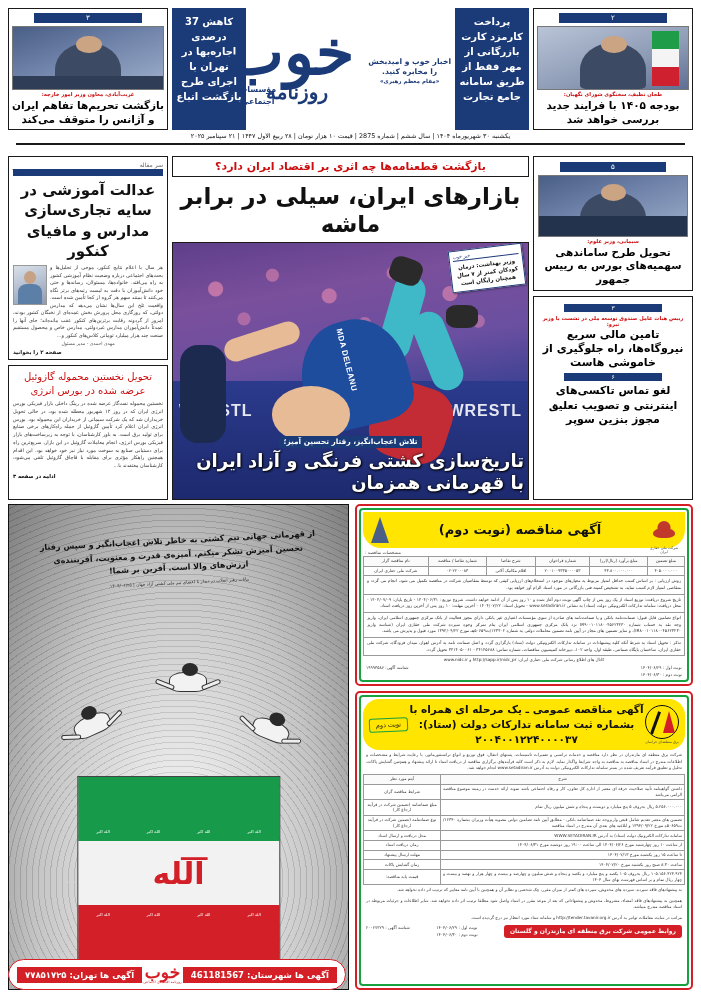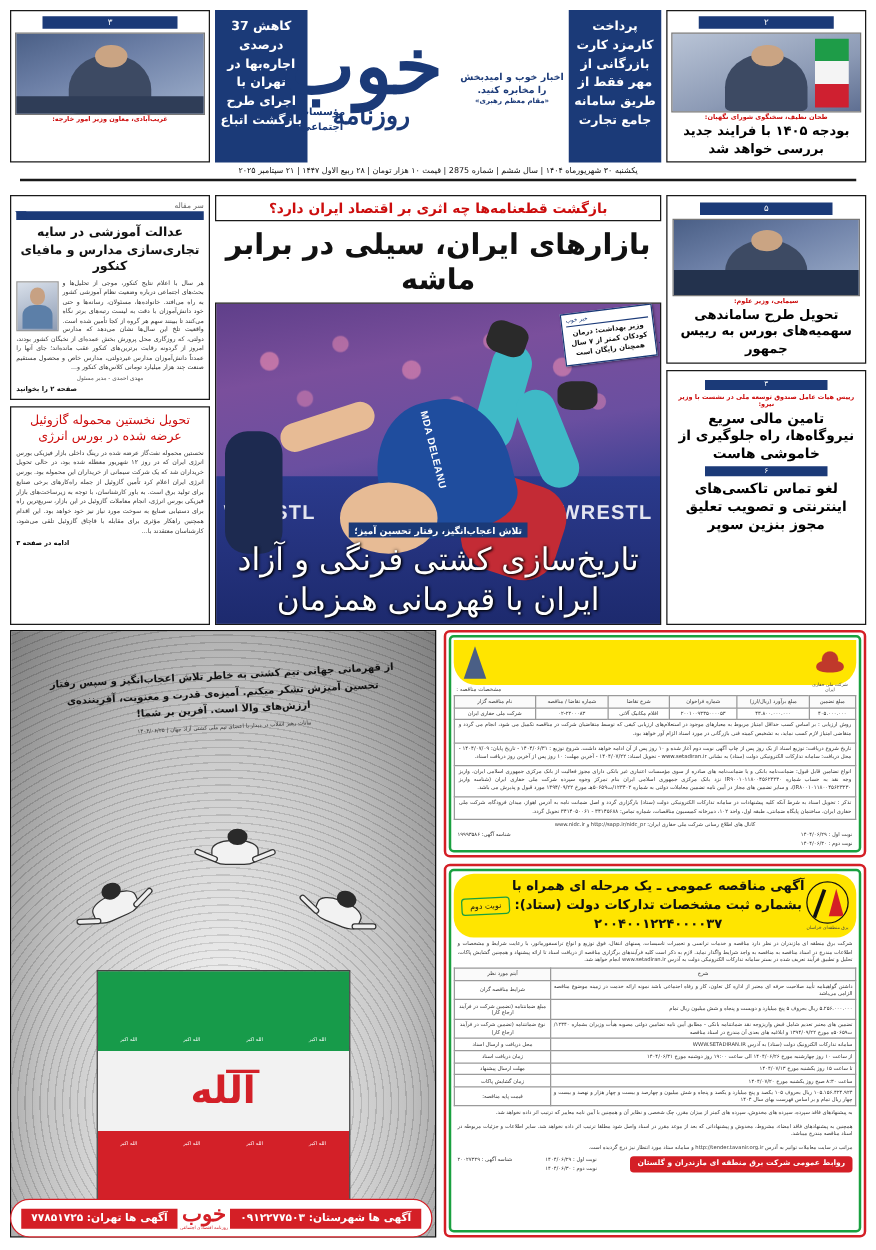--- a/index.html
+++ b/index.html
@@ -45,21 +45,21 @@
 
   
   .body-zone { display:flex; gap:4px; padding: 4px 8px 0 8px; height: 348px; }
   .col-left, .col-right { width:160px; display:flex; flex-direction:column; gap:5px; }
   .col-center { flex:1; display:flex; flex-direction:column; }
 
   .panel { border:1.4px solid #1a1a1a; padding:4px; background:#fff; }
   .sarmaghale-tag { font-size:6px; color:#666; text-align:right; padding-left:4px;}
   .tagbar { height:7px; background:#1b3a78; margin:1px 0 4px 0; position:relative; }
   .tagbar:after{ content:""; position:absolute; left:-1px; top:0; border-top:7px solid #1b3a78; border-left:9px solid transparent; }
-  .ed-title { font-size:10px; font-weight:bold; text-align:center; line-height:1.35; color:#111; margin-bottom:3px; }
+  .ed-title { font-size:15px; font-weight:bold; text-align:center; line-height:1.35; color:#111; margin-bottom:3px; }
   .ed-body { font-size:5px; line-height:1.5; text-align:justify; color:#333; position:relative; }
   .ed-avatar { float:left; width:34px; height:40px; margin:1px 3px 2px 0;
                background:linear-gradient(160deg,#d9e0ea,#8e9cb4); border:1px solid #999; position:relative;}
   .ed-avatar:before{ content:""; position:absolute; left:30%; top:12%; width:40%; height:36%; background:#c7a183; border-radius:50%; }
   .ed-avatar:after{ content:""; position:absolute; left:14%; top:48%; width:72%; height:52%; background:#5c7fa8; border-radius:40% 40% 0 0; }
   .ed-byline { font-size:4.6px; color:#555; text-align:center; margin:2px 0; }
   .ed-more { font-size:5.4px; font-weight:bold; text-align:left; margin-top:3px; color:#111; }
 
   .red-title { color:#cc0d0d; font-size:10px; font-weight:normal; text-align:center; line-height:1.35; margin-bottom:3px; }
   .sm-body { font-size:5px; line-height:1.55; text-align:justify; color:#333; }
@@ -106,21 +106,21 @@
   .sticker { position:absolute; right:4px; top:4px; width:74px; background:#fff; border:1px solid #1b3a78;
              transform:rotate(-7deg); padding:3px 3px 4px 3px; box-shadow:1px 1px 2px rgba(0,0,0,.4); }
   .sticker .s-tag { font-size:4.6px; color:#1b3a78; text-align:left; border-bottom:.5px solid #1b3a78; padding-bottom:1px;}
   .sticker .s-txt { font-size:5.6px; font-weight:bold; line-height:1.45; color:#111; text-align:center; margin-top:2px;}
   .arrow-l { position:absolute; right:-8px; top:24px; width:0; height:0;
              border-top:7px solid transparent; border-bottom:7px solid transparent; border-right:9px solid #1b3a78; }
 
   .overlay-wrap { position:absolute; left:0; right:0; bottom:0; padding:0 4px 4px 4px; }
   .ov-kicker { display:block; background:#1b3a78; color:#fff; font-size:7.4px; font-weight:bold;
                text-align:center; padding:1.5px 4px; margin:0 auto 2px auto; width:fit-content; }
-  .ov-head { font-size:25px; font-weight:normal; color:#fff; text-align:center; line-height:1.26;
+  .ov-head { font-size:18px; font-weight:bold; color:#fff; text-align:right; line-height:1.26;
              text-shadow: 0 0 3px rgba(0,0,0,.9), 1px 1px 2px rgba(0,0,0,.95); }
 
   
   .bottom-zone { display:flex; gap:6px; padding:4px 8px 6px 8px; height: 496px; }
   .ads-col { width:338px; display:flex; flex-direction:column; gap:5px; }
   .poster-col { flex:1; }
 
   .ad { border:2px solid #d41f26; border-radius:5px; padding:3px; background:#fff; position:relative; }
   .ad::before{ content:""; position:absolute; inset:2px; border:2px solid #19a03f; border-radius:4px; pointer-events:none;}
   .ad-inner { position:relative; padding:3px; }
@@ -227,20 +227,21 @@
       <div class="blue-box">کاهش 37 درصدی اجاره‌بها در تهران با اجرای طرح بازگشت اتباع</div>
 
       <div class="side-card">
         <div class="pagebar">۳</div>
         <div class="thumb t1">
           <div class="t-person"></div>
           <div class="t-head"></div>
           <div class="t-desk"></div>
         </div>
         <div class="kicker">غریب‌آبادی، معاون وزیر امور خارجه:</div>
+        <div class="side-head">بازگشت تحریم‌ها تفاهم ایران و آژانس را متوقف می‌کند</div>
       </div>
 
     </div>
     <div class="dateline">یکشنبه ۳۰ شهریورماه ۱۴۰۴ | سال ششم | شماره 2875 | قیمت ۱۰ هزار تومان | ۲۸ ربیع الاول ۱۴۴۷ | ۲۱ سپتامبر ۲۰۲۵</div>
     <div class="mast-rule"></div>
   </div>
 
   <div class="body-zone">
 
     <div class="col-right">
@@ -329,20 +330,21 @@
 
     <div class="ads-col">
 
       <div class="ad">
         <div class="ad-inner">
           <div class="ad-hdr">
             <div class="ad-logo">
               <div class="logo-npc"></div>
               <div class="logo-cap">شرکت ملی حفاری ایران</div>
             </div>
+            <div class="ad-title">آگهی مناقصه (نوبت دوم)</div>
             <div class="tower"></div>
           </div>
 
           <div class="ad-meta">مشخصات مناقصه :</div>
 
           <table class="adt">
             <tbody>
                 <tr>
               <th>مبلغ تضمین</th>
               <th>مبلغ برآورد (ریال/ارز)</th>
@@ -379,21 +381,21 @@
 
       <div class="ad" style="flex:1">
         <div class="ad-inner">
           <div class="ad-hdr h2">
             <div>
               <div class="logo-elec"></div>
               <div class="logo-cap">برق منطقه‌ای خراسان</div>
             </div>
             <div class="ad-title small">
               <div>آگهی مناقصه عمومی ـ یک مرحله ای همراه با</div>
-              <div>بشماره ثبت مشخصات تدارکات دولت (ستاد):</div>
+              <div>بشماره ثبت سامانه تدارکات دولت (ستاد):</div>
               <div>۲۰۰۴۰۰۱۲۲۴۰۰۰۰۳۷</div>
             </div>
             <div class="nobat">نوبت دوم</div>
           </div>
 
           <div class="ad-note">شرکت برق منطقه ای مازندران در نظر دارد مناقصه و خدمات ترانسی و تعمیرات تاسیسات، پستهای انتقال، فوق توزیع و انواع ترانسفورماتور، با رعایت شرایط و مشخصات و اطلاعات مندرج در اسناد مناقصه به مناقصه به واجد شرایط واگذار نماید. لازم به ذکر است کلیه فرآیندهای برگزاری مناقصه از دریافت اسناد تا ارائه پیشنهاد و همچنین گشایش پاکات، تحلیل و تطبیق فرآیند تعریف شده در بستر سامانه تدارکات الکترونیکی دولت به آدرس www.setadiran.ir انجام خواهد شد.</div>
 
           <table class="adt">
             <tbody>
                 <tr>
@@ -494,21 +496,21 @@
           </div>
         </div>
 
         <div class="watermark">KHAMENEI.IR</div>
       </div>
     </div>
 
   </div>
 
   <div class="footer-bar">
-    <div class="foot-chip">آگهی ها شهرستان: ۰۹۱۲۲۷۷۵۰۳</div>
+    <div class="foot-chip">آگهی ها شهرستان: 461181567</div>
     <div class="foot-logo">
       <span>خوب</span>
       <small>روزنامه اقتصادی اجتماعی</small>
     </div>
     <div class="foot-chip">آگهی ها تهران: ۷۷۸۵۱۷۲۵</div>
   </div>
 
 </div>
 
 </body></html>

